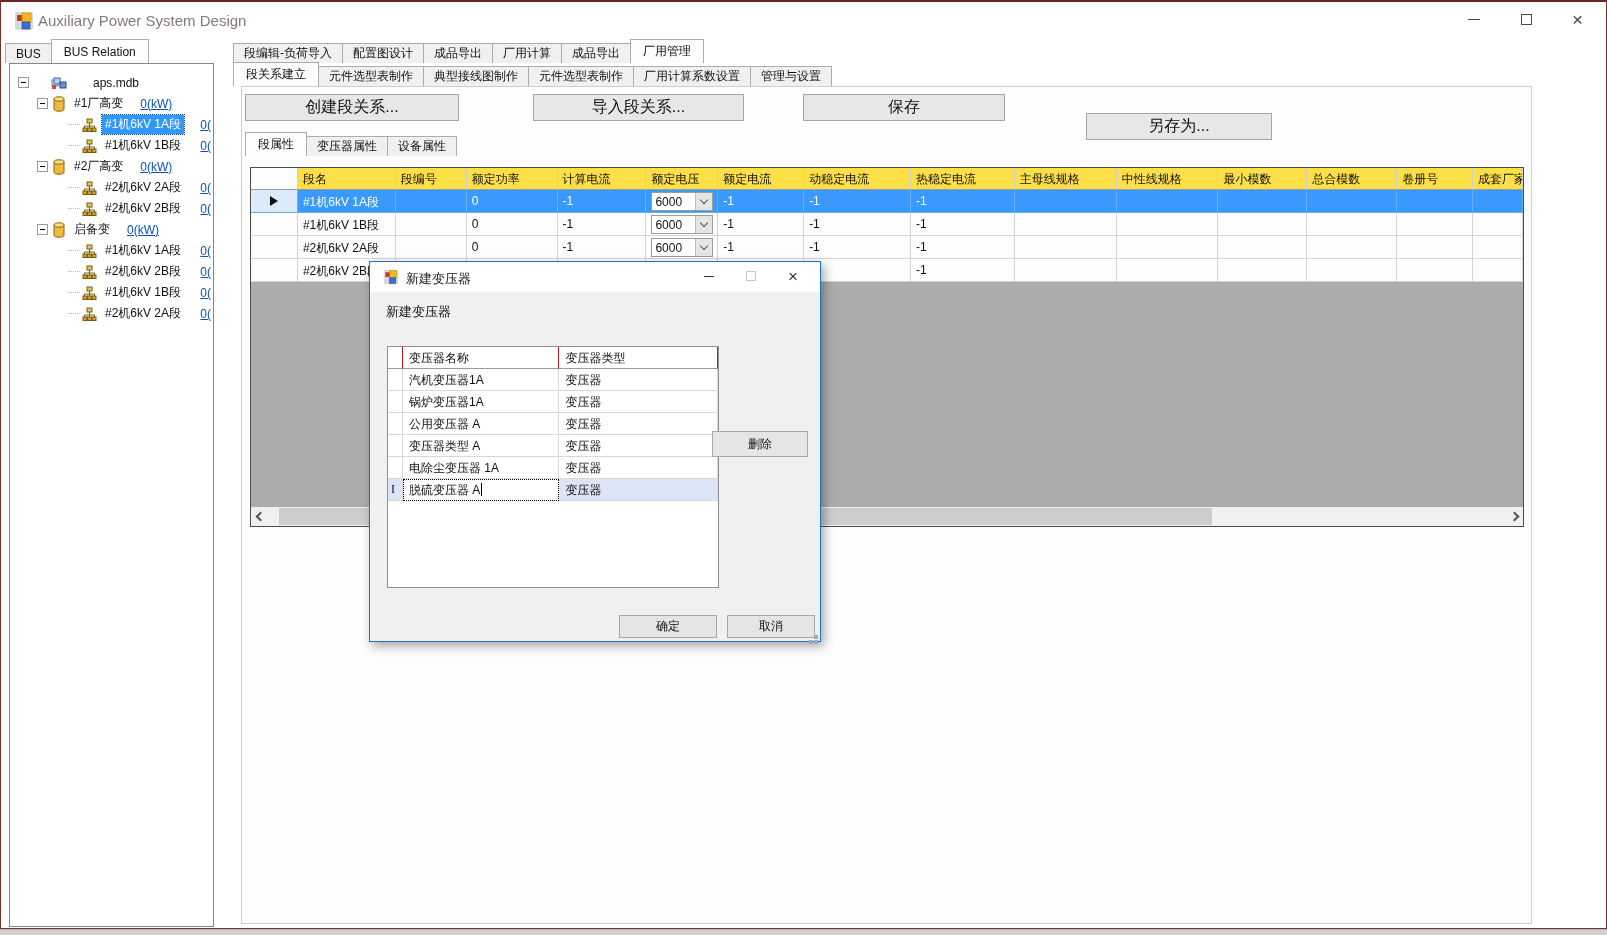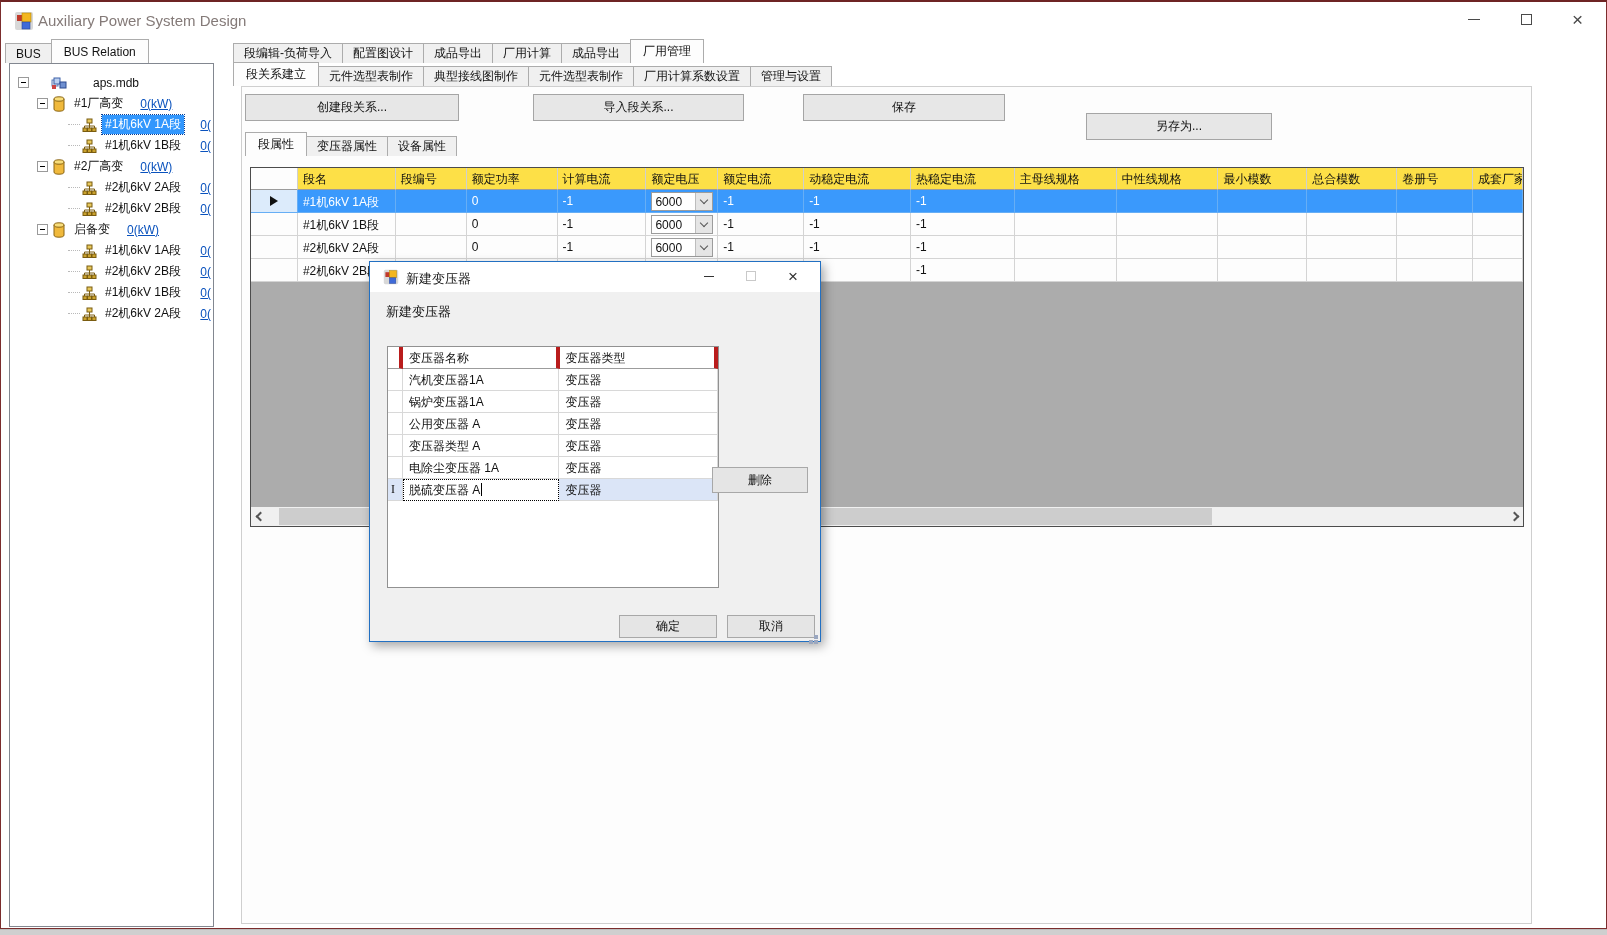--- a/index.html
+++ b/index.html
@@ -37,21 +37,21 @@
   .tlink { color:#0a52bd; text-decoration:underline; margin-left:14px; }
   .tlabel { padding:1px 3px; }
   .tlabel.sel { background:#3297fd; color:#fff; outline:1px dotted #0b3d91; }
   .stub { width:12px; border-top:1px dotted #b9b9b9; margin-right:2px; flex:0 0 auto; }
   .ticon { flex:0 0 auto; margin-right:5px; display:inline-flex; }
 
   
   .content-panel { position:absolute; left:240px; top:84px; width:1291px; height:838px;
                    background:#fdfdfd; border:1px solid #cfcfcf; }
   .btn { position:absolute; height:27px; background:#e7e7e7; border:1px solid #a5a5a5;
-         display:flex; align-items:center; justify-content:center; font-size:12px; color:#111; cursor:default; }
+         display:flex; align-items:center; justify-content:center; font-size:16px; color:#111; cursor:default; }
 
   
   .grid { position:absolute; left:249px; top:165px; width:1274px; height:360px; background:#acacac;
           border:1px solid #4c4c4c; }
   .g-head { display:flex; height:22px; background:#fdfdfd; }
   .g-hcell { border-right:1px solid #cfcfcf; border-bottom:1px solid #9c9c9c; padding:3px 4px 0 5px;
              overflow:hidden; white-space:nowrap; background:#fde047; }
   .g-row { display:flex; height:23px; background:#fdfdfd; }
   .g-row.sel { background:#3a99fc; color:#fff; }
   .g-cell { border-right:1px solid #d4d4d4; border-bottom:1px solid #d4d4d4; padding:4px 4px 0 5px;
@@ -79,29 +79,29 @@
   .dlg-icon { position:absolute; left:13px; top:7px; width:16px; height:16px; }
   .dlg-btn { position:absolute; top:0; width:38px; height:28px; display:flex; align-items:center; justify-content:center; }
   .db-min { right:92px; } .db-max { right:50px; } .db-close { right:8px; }
   .glyph-min2 { width:10px; border-top:1px solid #333; }
   .glyph-max2 { width:10px; height:10px; border:1px solid #c9c9c9; }
   .glyph-close2 { font-size:17px; color:#333; line-height:1; }
   .dlg-heading { position:absolute; left:16px; top:41px; font-size:13px; }
 
   .dlg-table { position:absolute; left:17px; top:84px; width:332px; height:242px; background:#fff; border:1px solid #919191; }
   .d-head { display:flex; height:22px; }
-  .d-hcell { border-right:4px solid #b91c1c; border-bottom:1px solid #9c9c9c; padding:3px 0 12px 6px; white-space:nowrap; overflow:hidden; }
+  .d-hcell { border-right:1px solid #b91c1c; border-bottom:1px solid #9c9c9c; padding:3px 0 12px 6px; white-space:nowrap; overflow:hidden; }
   .d-row { display:flex; height:22px; background:#fff; }
   .d-cell { border-right:1px solid #d8d8d8; border-bottom:1px solid #d8d8d8; padding:3px 0 0 6px; white-space:nowrap; overflow:hidden; }
   .d-row.editing { background:#dbe5f7; }
   .d-row.editing .namecell { background:#fff; border:1px dotted #000; padding:2px 0 0 5px; }
   .caret { display:inline-block; width:1px; height:13px; background:#000; vertical-align:-2px; margin-left:1px; }
   .pencil { font-family:"Liberation Serif",serif; font-size:12px; }
 
-  .dlg-del { position:absolute; left:342px; top:169px; width:96px; height:26px;margin-top:36px; }
+  .dlg-del { position:absolute; left:342px; top:169px; width:96px; height:26px; }
   .dlg-ok  { position:absolute; left:249px; top:353px; width:98px; height:23px; }
   .dlg-cancel { position:absolute; left:357px; top:353px; width:88px; height:23px; }
   .dlg-btn2 { background:#e5e5e5; border:1px solid #a8a8a8; display:flex; align-items:center; justify-content:center; }
   .grip { position:absolute; right:2px; bottom:2px; width:4px; height:4px; background:#9aa7c0;
           box-shadow:-5px 5px 0 #9aa7c0, 0 5px 0 #9aa7c0, -10px 10px 0 0 rgba(0,0,0,0); }
 </style>
 </head>
 <body>
 
 <div class="window">

